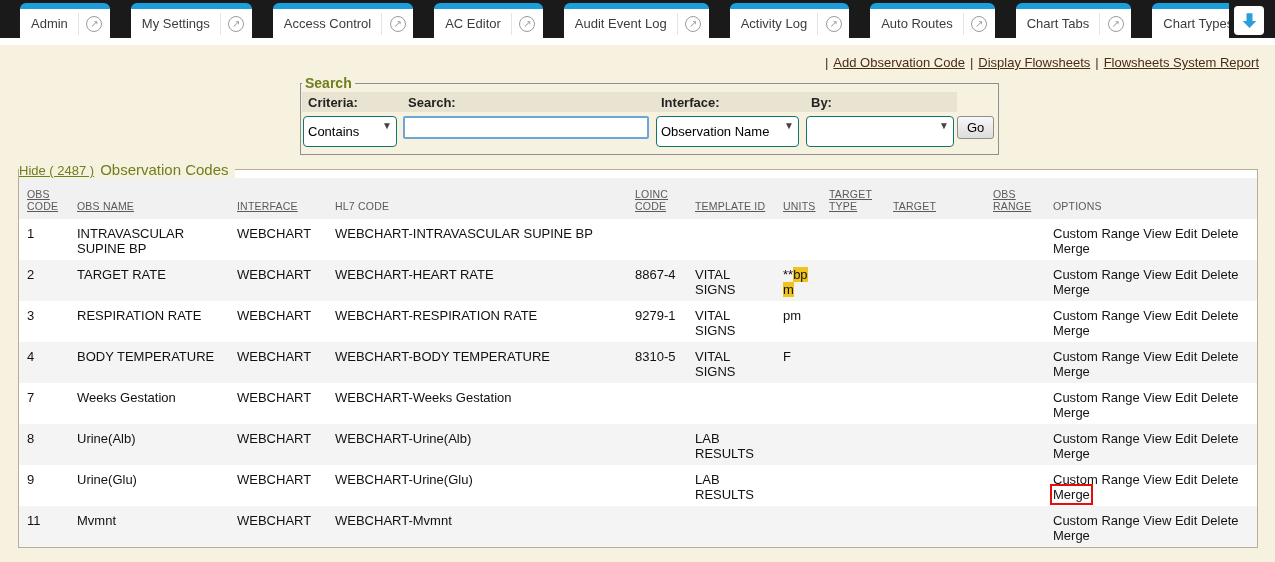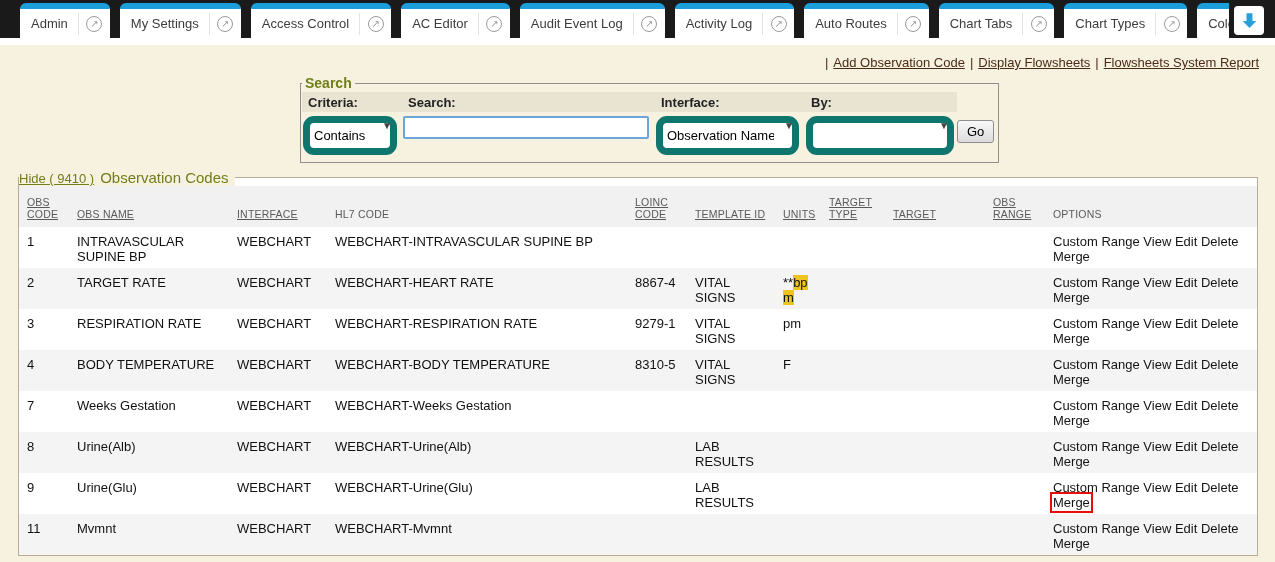--- a/index.html
+++ b/index.html
@@ -6,21 +6,21 @@
   html, body { margin:0; padding:0; overflow:hidden; }
   body {
     width:1275px; height:562px;
     background:#f7f1e0;
     font-family:"Liberation Sans", sans-serif;
     font-size:13px; color:#1a1a1a;
   }
 
   
   .tabbar { background:#1a1a1a; height:38px; position:relative; display:flex; align-items:flex-end; padding-left:20px; }
-  .tab-strip { display:flex; gap:10px; align-items:flex-end; overflow:hidden; flex:1; margin-right:46px; height:35px; }
+  .tab-strip { display:flex; gap:21px; align-items:flex-end; overflow:hidden; flex:1; margin-right:46px; height:35px; }
   .tab { flex:0 0 auto; background:#fff; border-top:6px solid #1b9ed9; border-radius:6px 6px 0 0; height:35px; display:flex; align-items:center; cursor:pointer; }
   .tab-label { padding:0 10px 0 11px; font-size:13px; color:#3c3c3c; white-space:nowrap; }
   .tab-sep { width:1px; height:22px; background:#e3e3e3; }
   .tab-icon { width:31px; display:flex; align-items:center; justify-content:center; }
   .circle-arrow { width:16px; height:16px; border:1px solid #9b9b9b; border-radius:50%; color:#9b9b9b; font-size:10px; line-height:14px; text-align:center; display:block; }
   .more-btn { position:absolute; right:11px; top:6px; width:30px; height:29px; background:#fff; border-radius:4px; display:flex; align-items:center; justify-content:center; cursor:pointer; }
   .white-strip { height:7px; background:#ffffff; }
 
   
   .action-links { text-align:right; padding:10px 16px 2px; font-size:13px; color:#4a2c16; height:28px; }
@@ -31,23 +31,23 @@
   .search-fieldset { margin:2px 0 0 300px; width:668px; border:1px solid #8f8f8f; padding:1px 4px 5px 1px; }
   .search-fieldset legend { color:#6e7f1c; font-weight:bold; font-size:14px; padding:0 3px; }
   .search-flex { display:flex; align-items:stretch; }
   .search-grid { display:grid; grid-template-columns:100px 253px 150px 152px; flex:0 0 auto; }
   .search-grid .lbl { background:#e9e3d2; padding:3px 6px 2px; font-weight:bold; color:#222; font-size:13px; }
   .search-grid .ctl { padding:4px 4px 2px 1px; }
   .go-wrap { flex:1; display:flex; align-items:center; justify-content:flex-end; padding-top:14px; }
   .selwrap { position:relative; display:inline-block; }
   .selwrap select {
     appearance:none; -webkit-appearance:none;
-    border:7px solid #0f766e; background:#fff; border-radius:11px;
+    border:1px solid #0f766e; background:#fff; border-radius:4px;
     font-family:"Liberation Sans", sans-serif; font-size:13px;
-    height:39px; padding:1px 18px 1px 4px; width:100%;
+    height:31px; padding:1px 18px 1px 4px; width:100%;
   }
   .selwrap .caret { position:absolute; right:5px; top:4px; font-size:10px; color:#444; pointer-events:none; }
   .w-criteria { width:94px; } .w-by { width:143px; } .w-interface { width:148px; }
   .search-input { width:246px; height:23px; border:2px solid #6ca6d9; border-radius:2px; padding:1px 4px; font-family:"Liberation Sans", sans-serif; font-size:13px; }
   .go-btn {
     font-family:"Liberation Sans", sans-serif; font-size:13px; color:#000;
     background:linear-gradient(#f8f8f8,#dcdcdc); border:1px solid #8e8e8e; border-radius:3px;
     padding:3px 9px; cursor:pointer;
   }
 
@@ -188,21 +188,21 @@
       </div>
     </div>
     <div class="go-wrap">
       <button class="go-btn">Go</button>
     </div>
   </div>
 </fieldset>
 
 <fieldset class="obs-fieldset">
   <legend>
-    <a class="hide-link" href="#">Hide ( 9410 )</a><span class="obs-title">Observation Codes</span>
+    <a class="hide-link" href="#">Hide ( 2487 )</a><span class="obs-title">Observation Codes</span>
   </legend>
   <table class="obs-table">
     <colgroup>
       <col style="width:50px">
         <col style="width:160px">
         <col style="width:98px">
         <col style="width:300px">
       <col style="width:60px">
         <col style="width:88px">
         <col style="width:46px">

